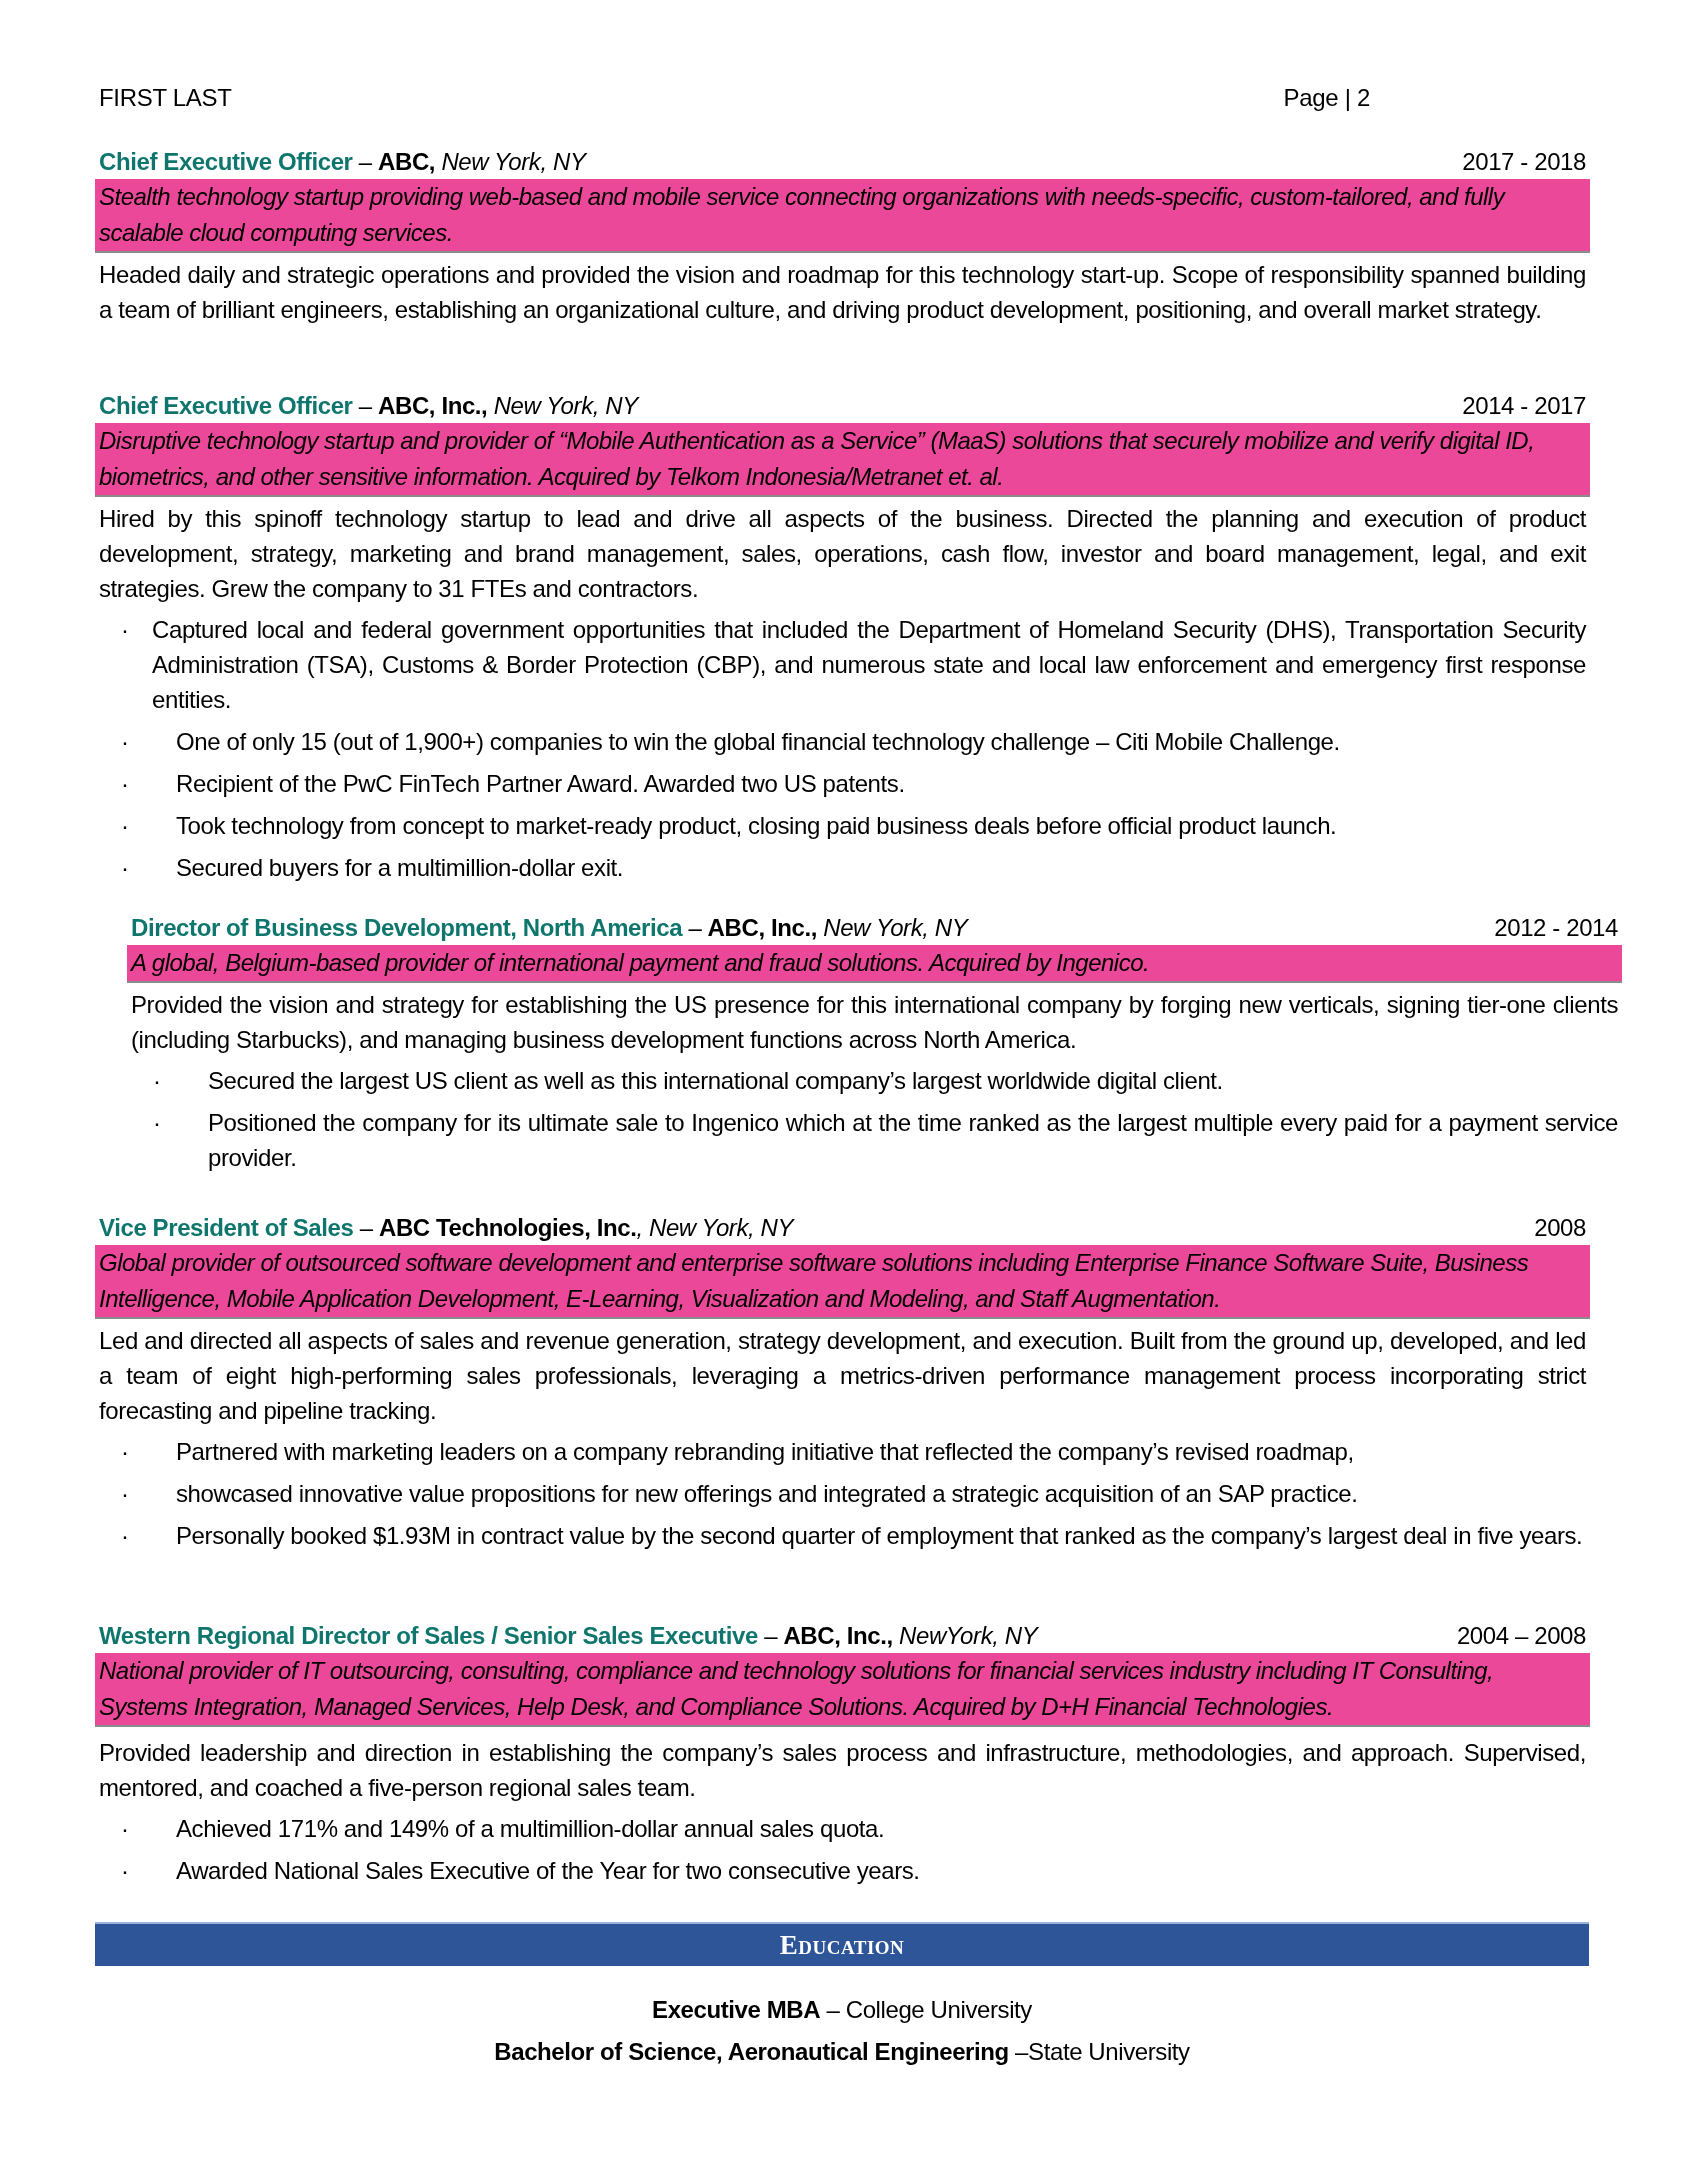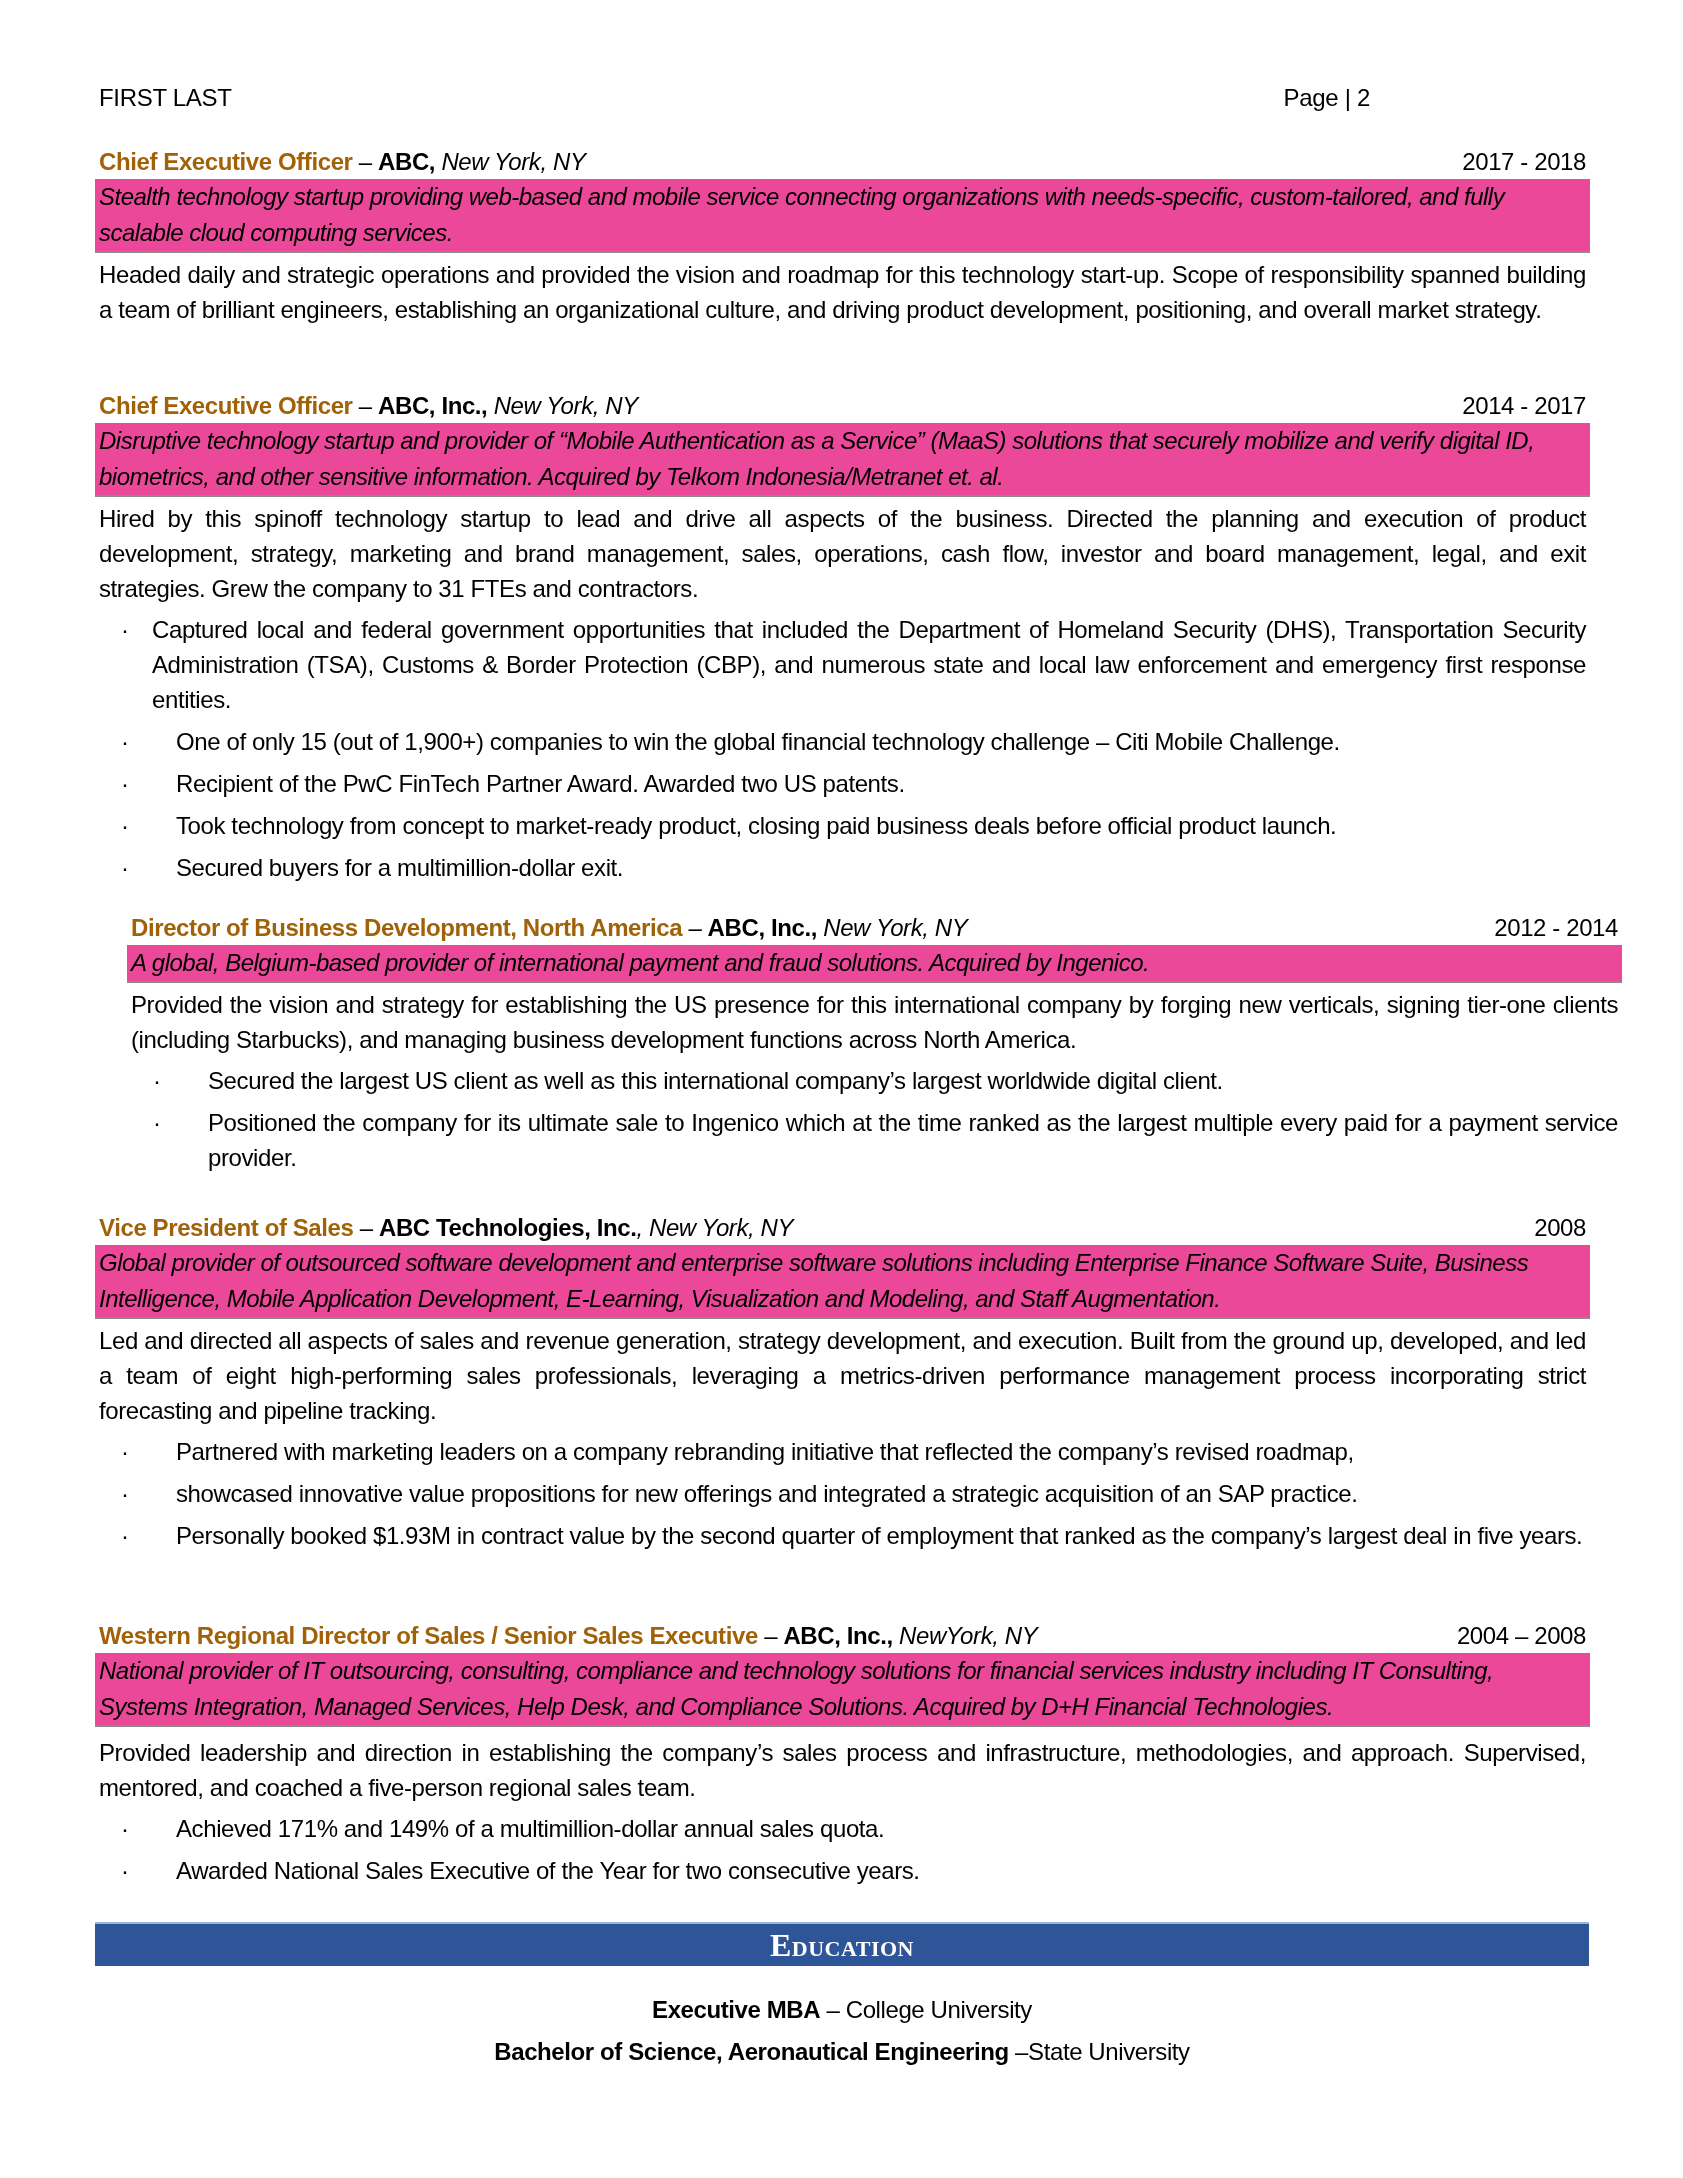--- a/index.html
+++ b/index.html
@@ -4,34 +4,34 @@
 <style>
   html, body { margin: 0; padding: 0; background: #ffffff; }
   body { width: 1683px; height: 2178px; position: relative; overflow: hidden;
          font-family: "Liberation Sans", sans-serif; color: #000; }
   .page { position: absolute; left: 0; top: 0; width: 1469px; height: 2178px; border-radius: 10px; }
   .hdr { position: absolute; top: 81px; left: 99px; right: 99px; height: 34px;
          font-size: 24px; display: flex; justify-content: space-between; align-items: center; letter-spacing: -0.3px; }
   .role { position: absolute; left: 95px; width: 1495px; }
   .title-row { display: flex; justify-content: space-between; align-items: baseline;
                font-size: 24px; height: 35px; line-height: 35px; padding: 0 4px; letter-spacing: -0.4px; }
-  .title-row .t { color: #a16207; font-weight: bold; text-align: right; }
+  .title-row .t { color: #0f766e; font-weight: bold; text-align: right; }
   .title-row .co { font-weight: bold; }
   .title-row .loc { font-style: italic; }
   .desc { background: #ec4899; border-bottom: 2px solid #8C8C8C; padding: 0 4px;
           font-style: italic; font-size: 24px; line-height: 36px; letter-spacing: -0.5px; }
   .body { padding: 4px 4px 0 4px; font-size: 24px; line-height: 35px; text-align: justify; letter-spacing: -0.4px; }
   ul.b { list-style: none; margin: 6px 0 0 0; padding: 0; }
   ul.b li { position: relative; padding-left: 81px; font-size: 24px; line-height: 35px;
             margin-bottom: 7px; text-align: justify; letter-spacing: -0.4px; padding-right: 4px; }
   ul.b li .dot { position: absolute; left: 26px; top: 0; }
   .edu-banner { position: absolute; left: 95px; top: 1922px; width: 1494px; height: 42px;
                 background: #2E5597; border-top: 2px solid #9DB3D8; text-align: center; }
   .edu-banner span { font-family: "Liberation Serif", serif; color: #fff; font-weight: bold;
-                     font-size: 32px; line-height: 42px; font-variant: small-caps; letter-spacing: 0.5px; }
+                     font-size: 27px; line-height: 42px; font-variant: small-caps; letter-spacing: 0.5px; }
   .edu { position: absolute; left: 95px; width: 1494px; text-align: center; font-size: 24px; letter-spacing: -0.4px; }
   .edu b { font-weight: bold; }
 </style>
 </head>
 <body>
 
 <div class="page">
 
   <div class="hdr">
     <span>FIRST LAST</span>

